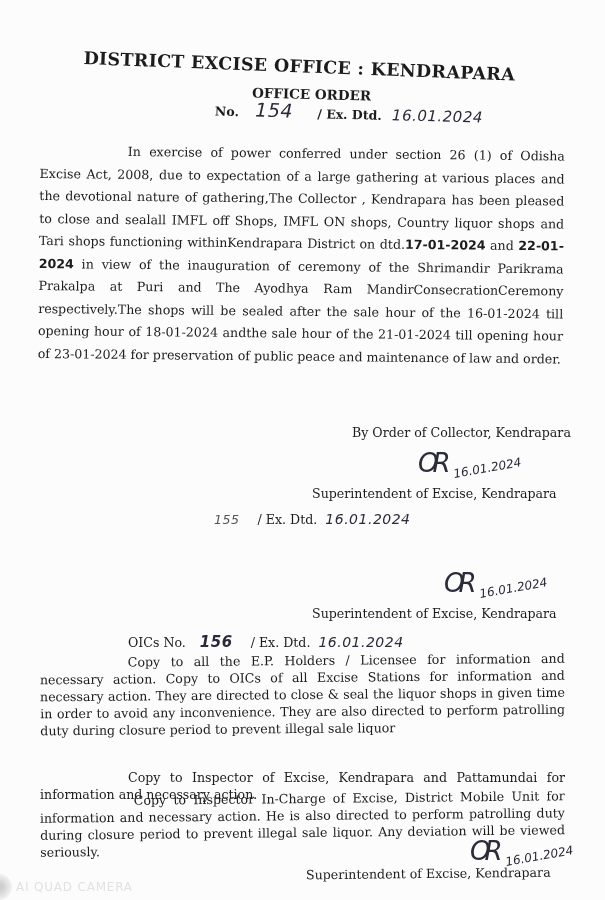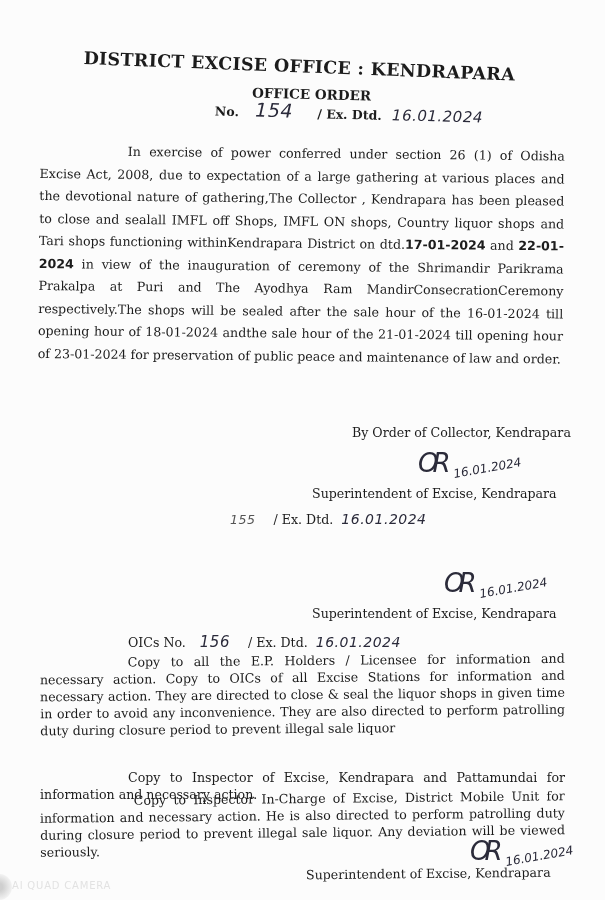--- a/index.html
+++ b/index.html
@@ -13,43 +13,43 @@
     .page { position: absolute; left: 0; top: 0; width: 605px; height: 900px; }
     .abs { position: absolute; white-space: nowrap; }
     .title {
       left: 84px; top: 48px; font-size: 17.5px; font-weight: bold; letter-spacing: 0.3px;
       transform: rotate(2.2deg); transform-origin: left top;
     }
     .subtitle { left: 252px; top: 86px; font-size: 13.5px; font-weight: bold; transform: rotate(1.5deg); }
     .orderno { left: 215px; top: 101px; font-size: 12.5px; font-weight: bold; transform: rotate(1.5deg); }
     .hand {
       font-family: "DejaVu Sans", sans-serif; font-weight: normal; font-style: italic;
-      color: #2a2a3a; letter-spacing: 0.5px; margin-left: 16px;
+      color: #2a2a3a; letter-spacing: 0.5px;
     }
     .para {
       position: absolute; left: 40px; width: 525px;
       font-size: 12.6px; line-height: 22.5px; text-align: justify;
       transform: rotate(0.6deg); transform-origin: left top;
     }
     .para .indent { display: inline-block; width: 88px; }
     .para b { font-family: "DejaVu Sans", sans-serif; font-weight: bold; }
     .signoff { font-size: 12.6px; }
     .sig {
       position: absolute; font-family: "DejaVu Sans", sans-serif; font-style: italic;
       color: #2b2b3a; font-size: 14px;
     }
     .sig .mark { font-size: 26px; letter-spacing: -6px; margin-left: 40px; }
     .sig .date { font-size: 12px; display: inline-block; transform: rotate(-10deg); margin-left: 4px; }
     .para2 {
       position: absolute; left: 40px; width: 525px;
       font-size: 12.6px; line-height: 17px; text-align: justify;
     }
     .watermark {
-      left: 0; top: 880px; font-family: "DejaVu Sans", sans-serif; font-size: 10px;
-      color: #e2e2e2; letter-spacing: 0.8px; padding-left: 12px;
+      left: 16px; top: 880px; font-family: "DejaVu Sans", sans-serif; font-size: 12px;
+      color: #e2e2e2; letter-spacing: 0.8px;
     }
     .wm-icon {
       position: absolute; left: -14px; top: 874px; width: 26px; height: 26px; border-radius: 50%;
       background: radial-gradient(circle, #cfcfcf 20%, #f2f2f2 70%);
     }
   </style>
 </head>
 <body>
 
 <div class="page">
@@ -82,21 +82,21 @@
   </div>
 
   <div class="sig" style="left:404px;top:568px;">
     <span class="mark">OR</span>
     <span class="date">16.01.2024</span>
   </div>
   <div class="abs signoff" style="left:312px;top:606px;">Superintendent of Excise, Kendrapara</div>
 
   <div class="abs signoff" style="left:128px;top:633px;">
     <span>OICs No.</span>
-    <span class="hand" style="font-size:15px;margin:12px 14px 0 10px;">156</span>
+    <span class="hand" style="font-size:15px;margin:12px 14px 0 10px;font-weight:bold;">156</span>
     <span>/ Ex. Dtd.</span>
     <span class="hand" style="font-size:14px;margin-left:4px;">16.01.2024</span>
   </div>
   <div class="para2" style="top:652px;transform:rotate(-0.5deg);">
     <span style="display:inline-block;width:88px;"></span><span>Copy to all the E.P. Holders / Licensee for information and necessary action. Copy to OICs of all Excise Stations for information and necessary action. They are directed to close &amp; seal the liquor shops in given time in order to avoid any inconvenience. They are also directed to perform patrolling duty during closure period to prevent illegal sale liquor</span>
   </div>
   <div class="para2" style="top:769px;">
     <span style="display:inline-block;width:88px;"></span><span>Copy to Inspector of Excise, Kendrapara and Pattamundai for information and necessary action.</span>
   </div>
   <div class="para2" style="top:790px;transform:rotate(-0.6deg);">

